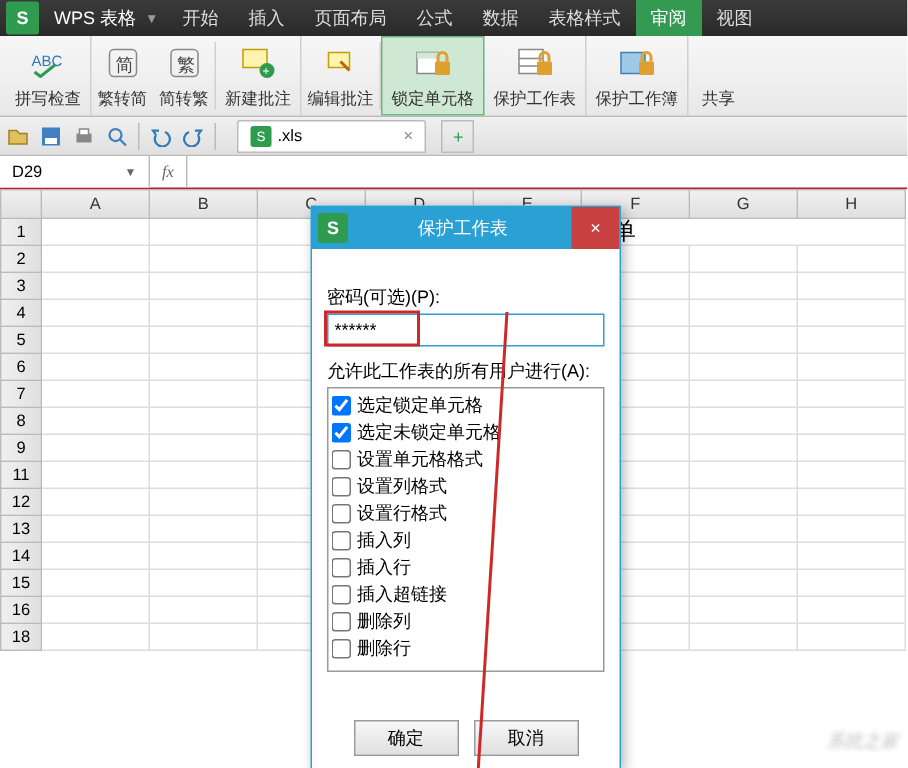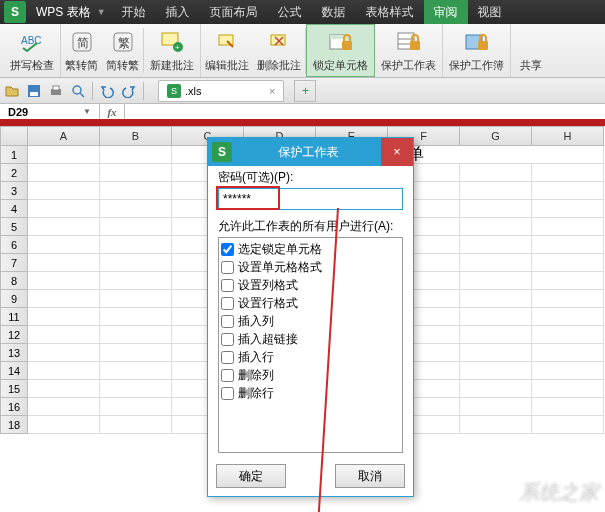--- a/index.html
+++ b/index.html
@@ -23,52 +23,52 @@
 .pair { border-right: 1px solid #d0d0d0; }
 
 .qat { height: 26px; background: linear-gradient(#f0f0f0,#e0e0e0); border-bottom: 1px solid #bbb; display: flex; align-items: center; padding: 0 4px; gap: 6px; }
 .qat .qi { width: 16px; height: 16px; display: flex; align-items: center; justify-content: center; color: #2e7ab8; cursor: pointer; }
 .qat .sep { width: 1px; height: 18px; background: #bbb; }
 .doctab { height: 22px; display: flex; align-items: center; background: #fff; border: 1px solid #bbb; padding: 0 8px; margin-left: 8px; border-radius: 2px 2px 0 0; font-size: 11px; gap: 4px; }
 .doctab .xi { width: 14px; height: 14px; background: #2e9b4f; color: #fff; font-size: 9px; display: flex; align-items: center; justify-content: center; border-radius: 2px; }
 .doctab .cx { color: #888; cursor: pointer; }
 .addtab { width: 22px; height: 22px; border: 1px solid #bbb; display: flex; align-items: center; justify-content: center; margin-left: 4px; color: #2e9b4f; cursor: pointer; }
 
-.fxbar { height: 22px; display: flex; border-bottom: 7px solid #b91c1c; font-size: 11px; font-weight: bold; }
+.fxbar { height: 22px; display: flex; border-bottom: 1px solid #b91c1c; font-size: 11px; }
 .namebox { width: 100px; height: 100%; border-right: 1px solid #bbb; display: flex; align-items: center; padding: 0 8px; background: #fff; }
 .namebox .dd2 { margin-left: auto; font-size: 8px; color: #666; }
 .fxicon { width: 24px; display: flex; align-items: center; justify-content: center; font-style: italic; font-family: serif; color: #666; }
 
 .grid { position: relative; }
 .colhdr { display: flex; height: 20px; }
 .corner { width: 28px; height: 20px; background: linear-gradient(#f0f0f0,#e0e0e0); border: 1px solid #bbb; }
 .ch { width: 72px; height: 20px; background: linear-gradient(#f0f0f0,#e0e0e0); border: 1px solid #bbb; border-left: none; display: flex; align-items: center; justify-content: center; font-size: 11px; color: #333; }
 .rows { }
 .row { display: flex; height: 18px; }
 .rh { width: 28px; background: linear-gradient(90deg,#f0f0f0,#e0e0e0); border: 1px solid #bbb; border-top: none; display: flex; align-items: center; justify-content: center; font-size: 11px; }
 .cell { width: 72px; border-right: 1px solid #ddd; border-bottom: 1px solid #ddd; font-size: 14px; display: flex; align-items: center; padding: 0 2px; }
 .cell.big { font-size: 16px; letter-spacing: 2px; }
 
 .dialog { position: absolute; left: 207px; top: 137px; width: 207px; background: #fff; border: 1px solid #2aa0d4; box-shadow: 2px 2px 8px rgba(0,0,0,.3); }
 .dlg-title { height: 28px; background: #2aa0d4; display: flex; align-items: center; color: #fff; font-size: 12px; }
 .dlg-title .dlogo { width: 20px; height: 20px; background: #2e9b4f; color: #fff; display: flex; align-items: center; justify-content: center; margin: 0 4px; border-radius: 2px; font-weight: bold; }
 .dlg-title .dt { flex: 1; text-align: center; }
 .dlg-title .dx { width: 32px; height: 28px; background: #c84040; display: flex; align-items: center; justify-content: center; cursor: pointer; }
-.dlg-body { padding: 3px 10px; font-size: 12px; }
+.dlg-body { padding: 24px 10px; font-size: 12px; }
 .dlg-body label { display: block; margin-bottom: 2px; }
 .pw { width: 100%; height: 22px; border: 1px solid #2aa0d4; padding: 0 4px; font-size: 12px; }
 .pw-hl { position: absolute; border: 2px solid #d02828; pointer-events: none; }
-.perms { border: 1px solid #999; height: 216px; overflow-y: auto; padding: 2px; margin-top: 2px; }
+.perms { border: 1px solid #999; height: 190px; overflow-y: auto; padding: 2px; margin-top: 2px; }
 .perm { display: flex; align-items: center; gap: 4px; height: 18px; font-size: 12px; }
 .perm input { margin: 0; }
-.dlg-btns { display: flex; justify-content: space-between; gap: 10px; padding: 8px; }
+.dlg-btns { display: flex; justify-content: center; gap: 10px; padding: 8px; }
 .dlg-btns button { width: 70px; height: 24px; background: linear-gradient(#f7f7f7,#e0e0e0); border: 1px solid #999; cursor: pointer; font-size: 12px; }
 .arrow { position: absolute; pointer-events: none; }
 
-.wm { position: absolute; right: 6px; bottom: 6px; color: rgba(255,255,255,.35); font-size: 20px; display: flex; align-items: center; gap: 4px; text-shadow: 0 0 3px rgba(0,0,0,.3); font-style: italic; }
+.wm { position: absolute; right: 6px; bottom: 6px; color: rgba(255,255,255,.35); font-size: 12px; display: flex; align-items: center; gap: 4px; text-shadow: 0 0 3px rgba(0,0,0,.3); font-style: italic; }
 .wm .wi { width: 24px; height: 24px; border: 2px solid rgba(255,255,255,.35); border-radius: 3px; }
 </style>
 </head>
 <body>
 
 <div class="menubar">
   <div class="logo">S</div>
   <div class="app">WPS 表格</div>
   <div class="dd">▼</div>
   <div id="menu-tabs" style="display:flex;height:100%">
@@ -126,29 +126,20 @@
   <div class="pair">
     <div class="rgrp">
       <div class="ic">
           <svg width="20" height="18">
             <rect x="2" y="2" width="14" height="10" fill="#fff3b0" stroke="#c0a000"></rect>
             <path d="M10 8 l6 6" stroke="#c06000" stroke-width="2"></path>
           </svg>
         </div>
       <div class="lbl">编辑批注</div>
     </div>
-    <div class="rgrp">
-      <div class="ic">
-          <svg width="20" height="18">
-            <rect x="2" y="2" width="14" height="10" fill="#fff3b0" stroke="#c0a000"></rect>
-            <path d="M6 4 l8 8 M14 4 l-8 8" stroke="#c04040" stroke-width="1.5"></path>
-          </svg>
-        </div>
-      <div class="lbl">删除批注</div>
-    </div>
   </div>
   <div class="rgrp active">
     <div class="ic">
         <svg width="26" height="22">
           <rect x="2" y="4" width="14" height="14" fill="#fff" stroke="#888"></rect>
           <rect x="2" y="4" width="14" height="4" fill="#d0e8d4"></rect>
           <rect x="14" y="10" width="10" height="9" rx="1" fill="#e0a030"></rect>
           <path d="M16 10 v-3 a3 3 0 0 1 6 0 v3" fill="none" stroke="#e0a030" stroke-width="2"></path>
         </svg>
       </div>
@@ -438,42 +429,46 @@
       <input class="pw" type="text" value="******" style="">
       <div class="pw-hl" style="left:-2px;top:-2px;width:64px;height:24px"></div>
     </div>
     <label style="margin-top:8px">允许此工作表的所有用户进行(A):</label>
     <div class="perms" id="perms">
         <div class="perm">
           <input type="checkbox" checked="" style="">
           <span>选定锁定单元格</span>
         </div>
         <div class="perm">
+          <input type="checkbox" checked="" style="">
+          <span>选定未锁定单元格</span>
+        </div>
+        <div class="perm">
           <input type="checkbox" style="">
           <span>设置单元格格式</span>
         </div>
         <div class="perm">
           <input type="checkbox" style="">
           <span>设置列格式</span>
         </div>
         <div class="perm">
           <input type="checkbox" style="">
           <span>设置行格式</span>
         </div>
         <div class="perm">
           <input type="checkbox" style="">
           <span>插入列</span>
         </div>
         <div class="perm">
           <input type="checkbox" style="">
+          <span>插入行</span>
+        </div>
+        <div class="perm">
+          <input type="checkbox" style="">
           <span>插入超链接</span>
-        </div>
-        <div class="perm">
-          <input type="checkbox" style="">
-          <span>插入行</span>
         </div>
         <div class="perm">
           <input type="checkbox" style="">
           <span>删除列</span>
         </div>
         <div class="perm">
           <input type="checkbox" style="">
           <span>删除行</span>
         </div>
       </div>

